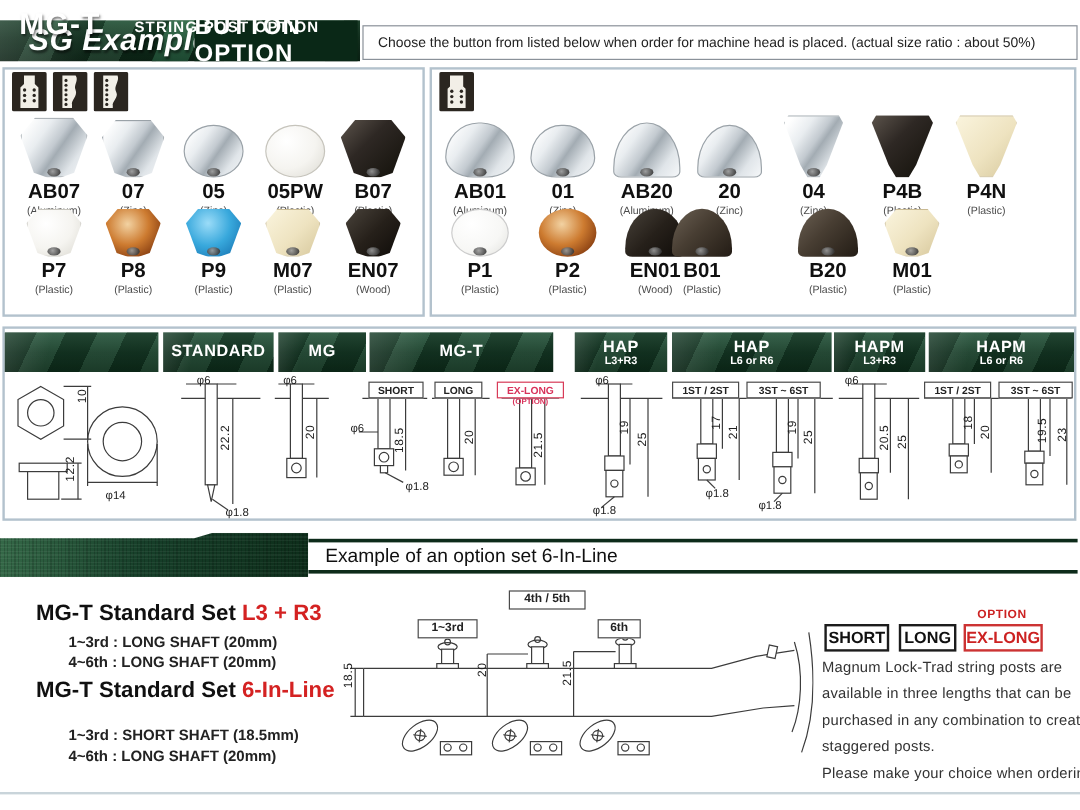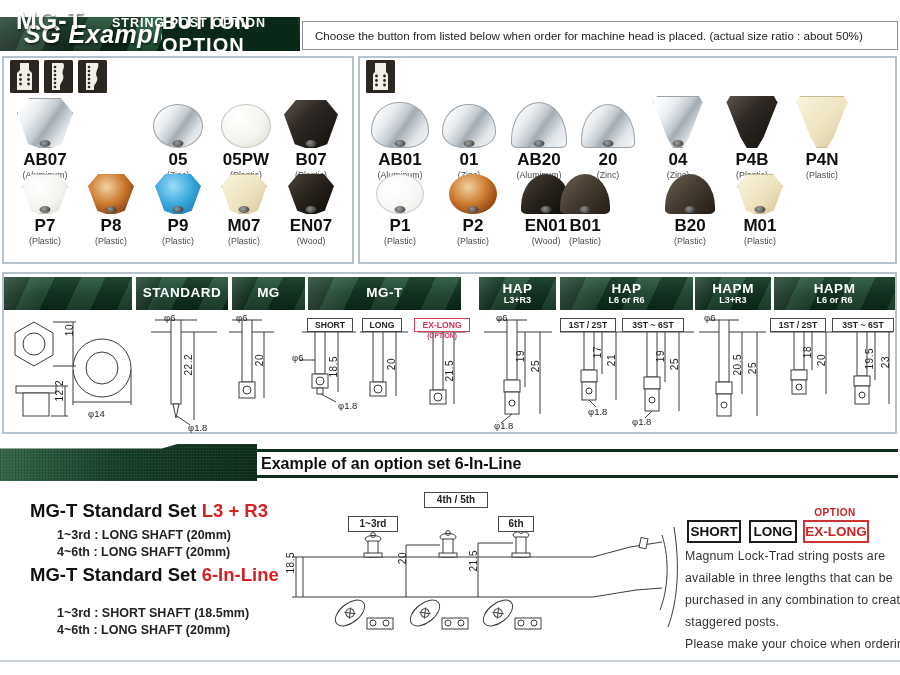--- a/index.html
+++ b/index.html
@@ -82,21 +82,21 @@
     clip-path:polygon(0 12%, 63% 12%, 69% 0, 100% 0, 100% 100%, 0 100%);
     background:
       repeating-linear-gradient(0deg, rgba(255,255,255,0.05) 0 1px, rgba(0,0,0,0) 1px 3px),
       repeating-linear-gradient(90deg, rgba(0,0,0,0.16) 0 1px, rgba(0,0,0,0) 1px 3px),
       linear-gradient(100deg,#356948 0%, #17402a 45%, #0d2d1a 100%); }
   .mgt-title { position:absolute; left:16px; top:6px; color:#fff; font-weight:bold; font-size:25px;
     letter-spacing:1px; text-shadow:1px 2px 2px rgba(0,0,0,0.5); }
   .mgt-sub { position:absolute; left:112px; top:16px; color:#fff; font-weight:bold; font-size:12.5px; letter-spacing:1px; }
   .example-box { position:absolute; left:257px; top:449px; width:641px; height:29px; background:#fff;
     border-top:3px solid #0d2b1a; border-bottom:3px solid #0d2b1a;
-    font-weight:bold; font-size:16px; color:#101010; display:flex; align-items:center; padding-left:4px; }
+    font-weight:normal; font-size:16px; color:#101010; display:flex; align-items:center; padding-left:14px; }
 
   .set-title { position:absolute; font-weight:bold; font-size:18.5px; color:#101010; white-space:nowrap; }
   .set-title .red { color:#d42222; }
   .set-line { position:absolute; font-weight:bold; font-size:12.5px; color:#222; white-space:nowrap; }
 
   .hs-art { position:absolute; left:288px; top:505px; width:390px; height:150px; }
   .dimbox.big { font-size:10px; height:16px; line-height:14px; }
 
   .option-tag { position:absolute; left:800px; top:507px; width:70px; text-align:center;
     color:#cc2222; font-size:10px; font-weight:bold; letter-spacing:0.5px; }
@@ -180,20 +180,28 @@
       </svg>
   </div>
 
   <div class="bcell r1" style="left:13px">
     <div class="ih">
         <div class="shape-keystone mat-chrome" style="width:56px;height:50px"></div>
         <span class="nub"></span>
       </div>
     <div class="bcode">AB07</div>
     <div class="bmat">(Aluminum)</div>
+  </div>
+  <div class="bcell r1" style="left:79px">
+    <div class="ih">
+        <div class="shape-keystone mat-chrome" style="width:52px;height:48px"></div>
+        <span class="nub"></span>
+      </div>
+    <div class="bcode">07</div>
+    <div class="bmat">(Zinc)</div>
   </div>
   <div class="bcell r1" style="left:146px">
     <div class="ih">
         <div class="shape-round mat-chrome" style="width:50px;height:44px"></div>
         <span class="nub"></span>
       </div>
     <div class="bcode">05</div>
     <div class="bmat">(Zinc)</div>
   </div>
   <div class="bcell r1" style="left:214px">

